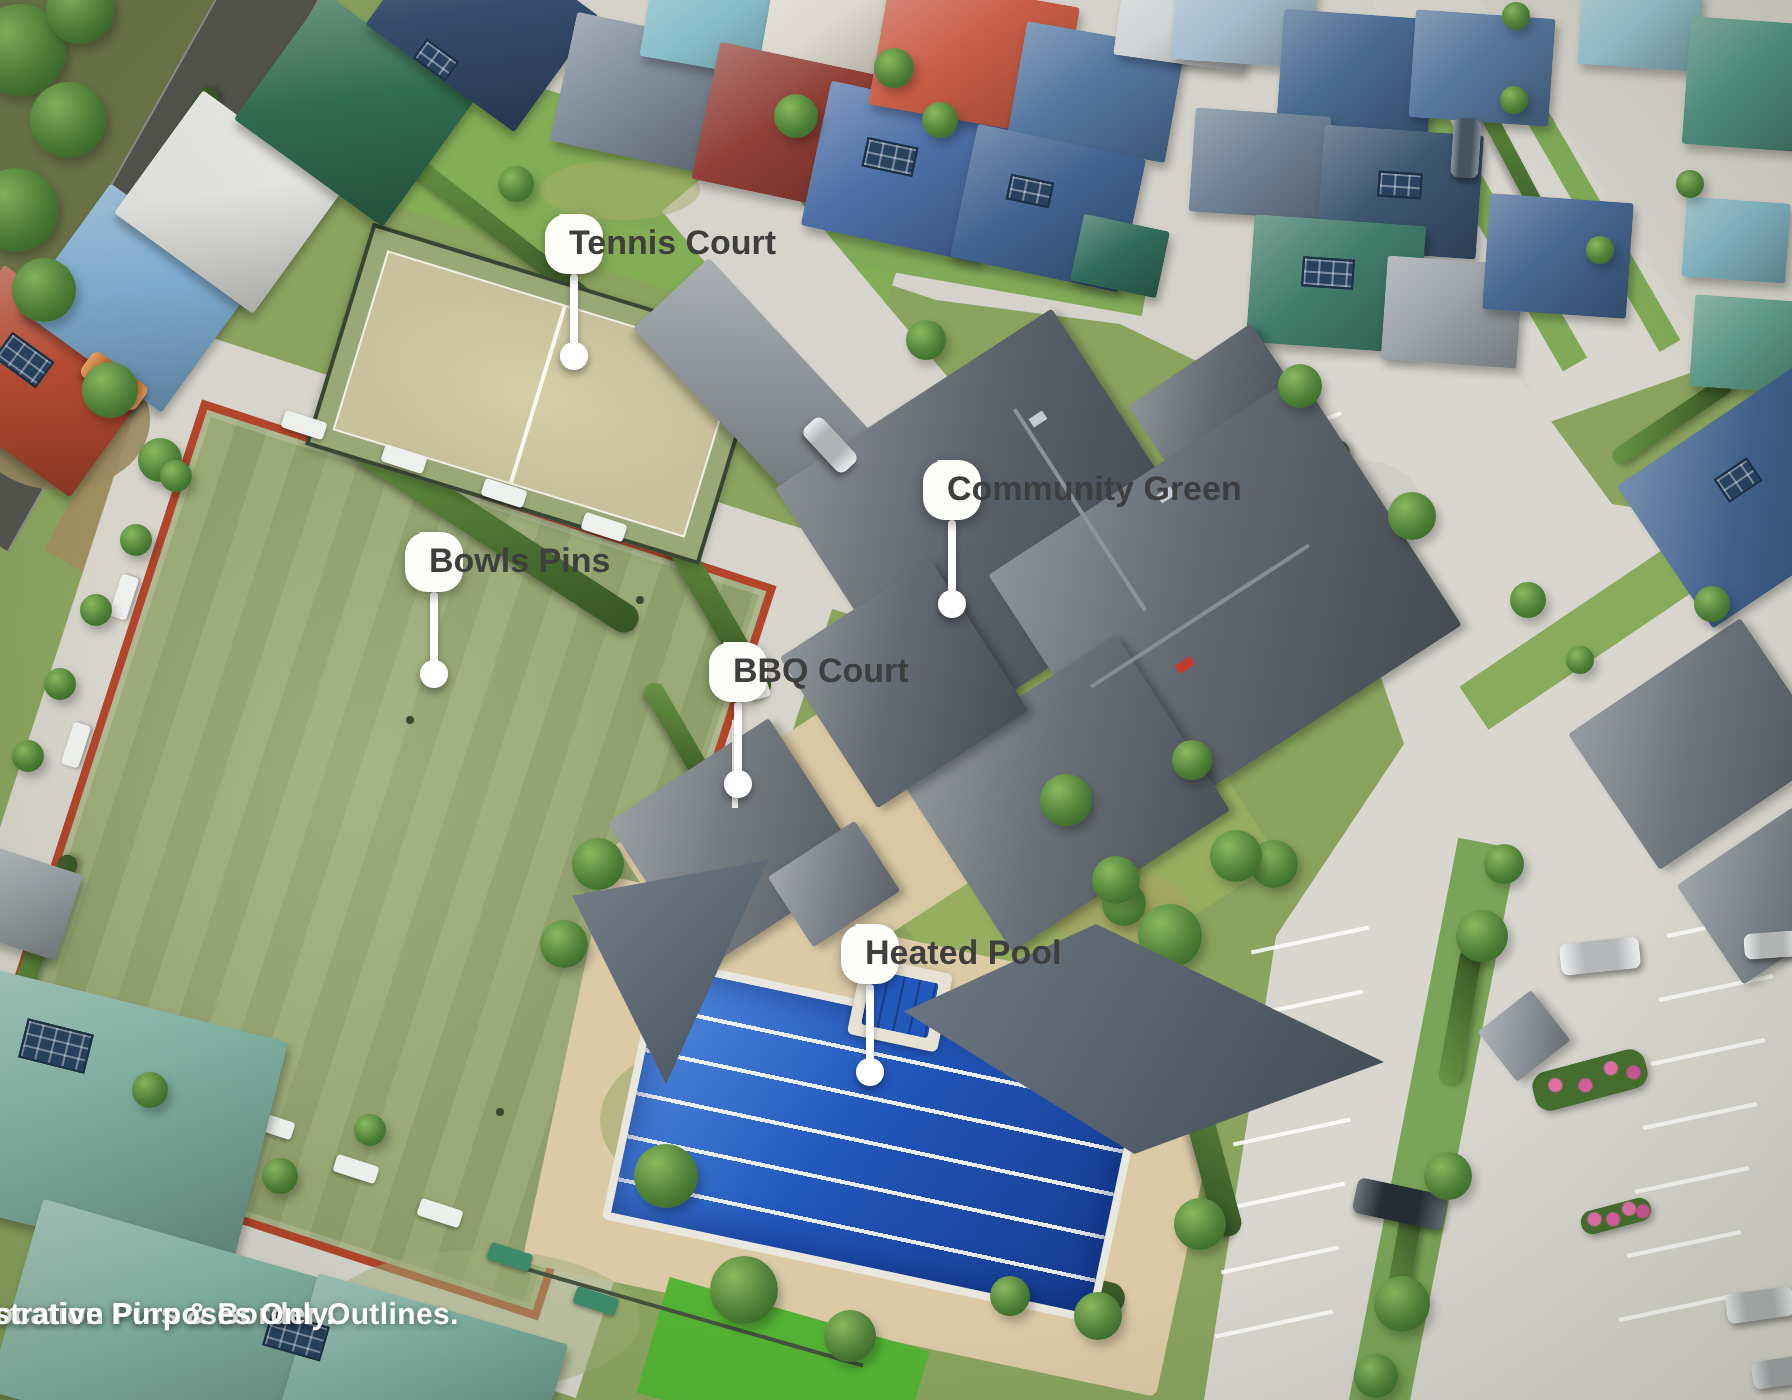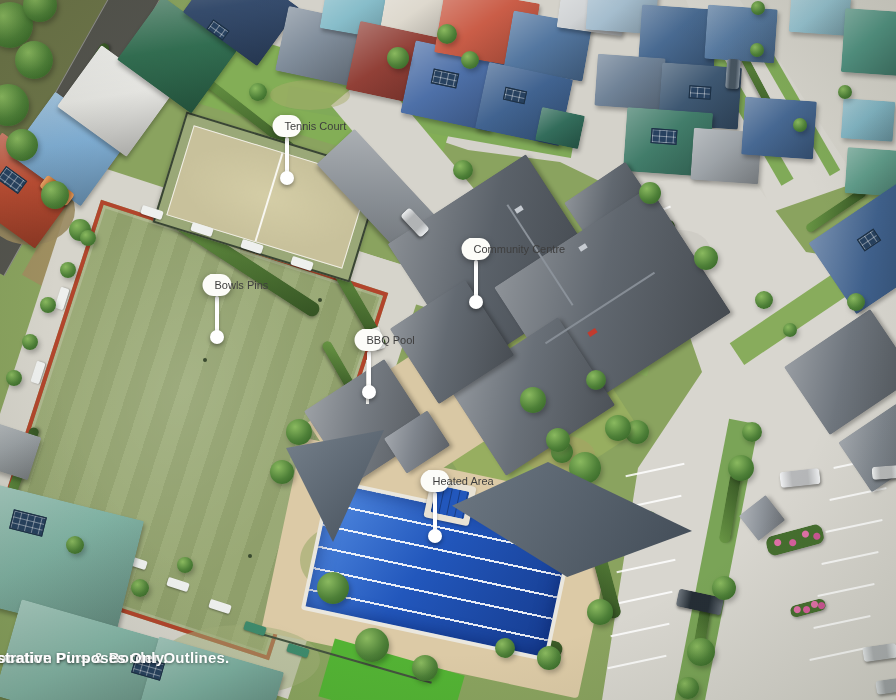--- a/index.html
+++ b/index.html
@@ -52,21 +52,21 @@
   .spa-inner{inset:6px;background:var(--pool-blue,#2a63c8);border-radius:2px;
              background-image:linear-gradient(90deg,rgba(0,0,0,.3) 1px,transparent 1px);background-size:8px 8px}
   .sail{z-index:19;filter:drop-shadow(3px 5px 4px rgba(0,0,0,.35))}
 
   
   .pin{width:0;height:0;z-index:100}
   .pin-dot{left:-7px;top:-7px;width:14px;height:14px;background:var(--pin-white,#fff);border-radius:50%;
            box-shadow:0 2px 4px rgba(0,0,0,.4)}
   .pin-stem{left:-2px;width:4px;background:var(--pin-white,#fff);border-radius:2px;box-shadow:0 1px 3px rgba(0,0,0,.3)}
   .pin-pill{left:0;transform:translate(-50%,-100%);background:var(--label-bg,#fcfcf8);color:var(--label-text,#3e3e3e);
-            font-size:11px;font-weight:normal;white-space:nowrap;padding:5px 12px;border-radius:11px;
+            font-size:17px;font-weight:bold;white-space:nowrap;padding:5px 12px;border-radius:11px;
             box-shadow:0 2px 6px rgba(0,0,0,.35)}
   .pin-pill::after{content:"";left:50%;bottom:-4px;margin-left:-5px;width:0;height:0;
             border-left:5px solid transparent;border-right:5px solid transparent;
             border-top:5px solid var(--label-bg,#fcfcf8)}
   .pin-pill span{position:static}
 
   .disclaimer{left:0;top:647px;z-index:90;color:var(--disclaimer-text,#fff);font-weight:bold;
               font-size:15px;line-height:22px;text-shadow:0 1px 3px rgba(0,0,0,.45);letter-spacing:.2px;
               white-space:nowrap}
   .disclaimer div{position:static}
@@ -129,42 +129,42 @@
     <span class="pin-stem" style="height:41px;top:-41px"></span>
     <span class="pin-dot"></span>
     <div class="pin-pill" style="top:-41px">
       <span>Tennis Court</span>
       </div>
   </div>
   <div class="pin" style="left:476px;top:302px">
     <span class="pin-stem" style="height:42px;top:-42px"></span>
     <span class="pin-dot"></span>
     <div class="pin-pill" style="top:-42px">
-      <span>Community Centre</span>
+      <span>Community Green</span>
       </div>
   </div>
   <div class="pin" style="left:217px;top:337px">
     <span class="pin-stem" style="height:41px;top:-41px"></span>
     <span class="pin-dot"></span>
     <div class="pin-pill" style="top:-41px">
       <span>Bowls Pins</span>
       </div>
   </div>
   <div class="pin" style="left:369px;top:392px">
     <span class="pin-stem" style="height:41px;top:-41px"></span>
     <span class="pin-dot"></span>
     <div class="pin-pill" style="top:-41px">
-      <span>BBQ Pool</span>
+      <span>BBQ Court</span>
       </div>
   </div>
   <div class="pin" style="left:435px;top:536px">
     <span class="pin-stem" style="height:44px;top:-44px"></span>
     <span class="pin-dot"></span>
     <div class="pin-pill" style="top:-44px">
-      <span>Heated Area</span>
+      <span>Heated Pool</span>
       </div>
   </div>
 
   <div class="disclaimer">
     <div style="margin-left:-12px">Location Pins &amp; Border Outlines.</div>
     <div style="margin-left:-26px">Illustrative Purposes Only.</div>
   </div>
 <div class="patch" style="left: -15px; top: 175px; width: 90px; height: 70px; background: rgb(154, 138, 96); opacity: 0.9; z-index: 6;"></div>
     <div class="patch" style="left: 270px; top: 80px; width: 80px; height: 30px; background: rgb(169, 174, 108); opacity: 0.5; z-index: 6;"></div>
     <div class="patch" style="left: 475px; top: 372.5px; width: 90px; height: 55px; background: rgb(179, 167, 107); opacity: 0.55; z-index: 6;"></div>

